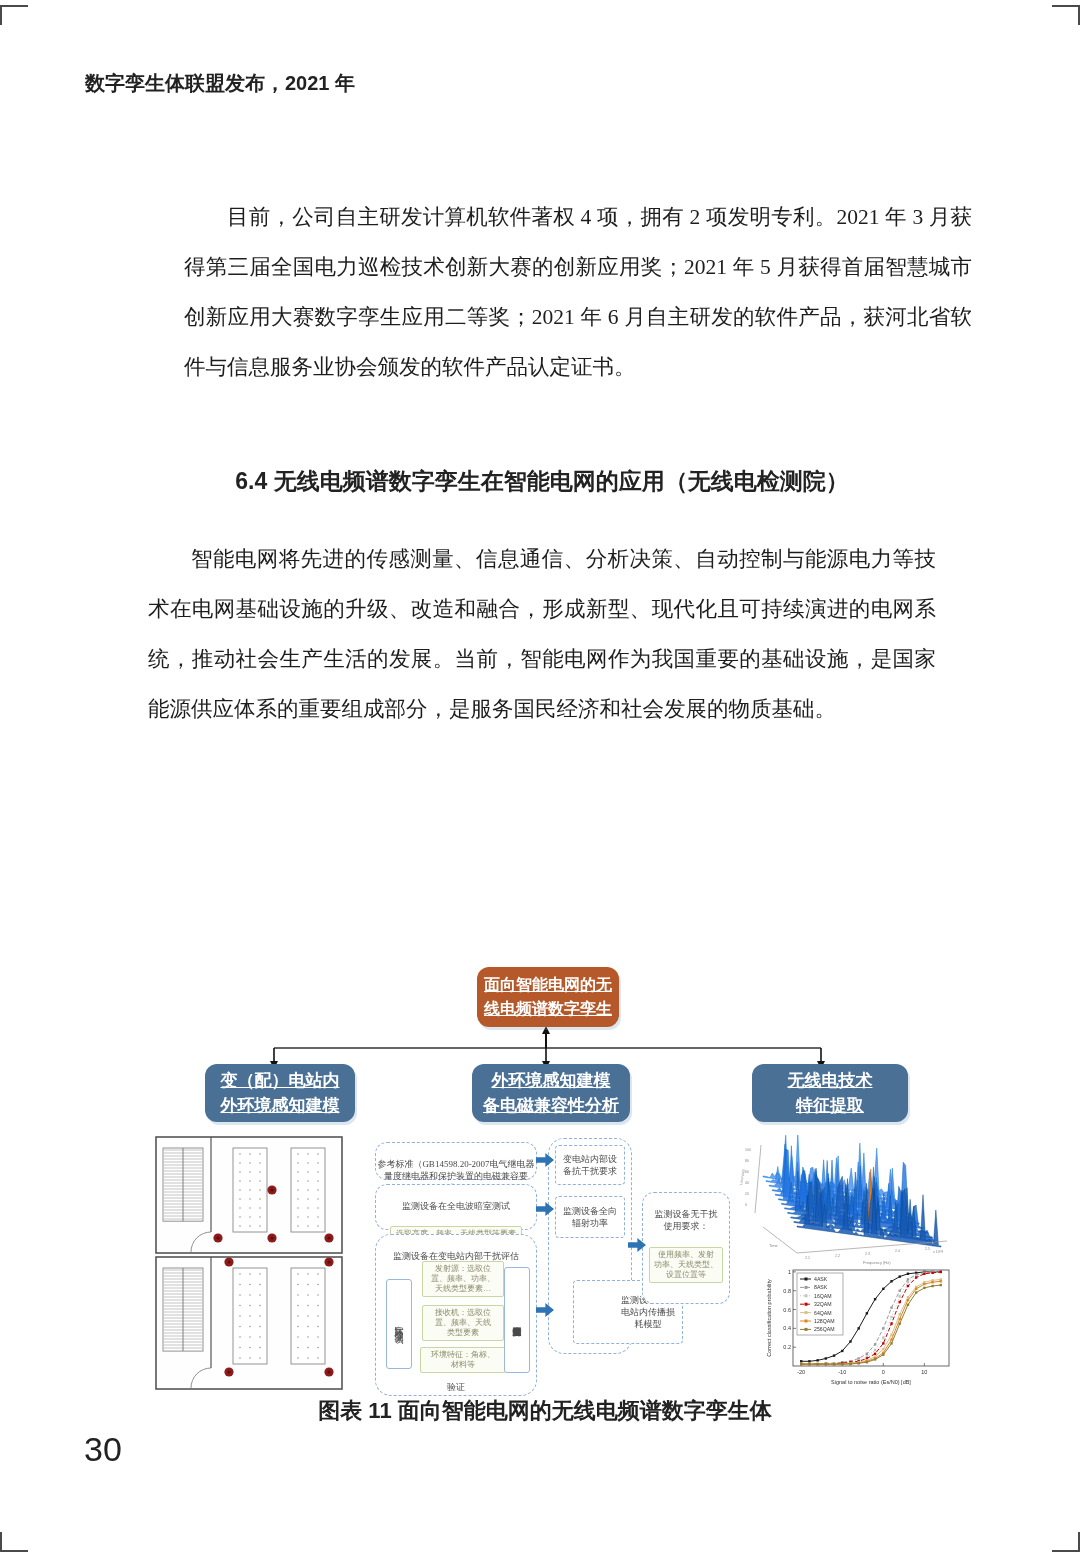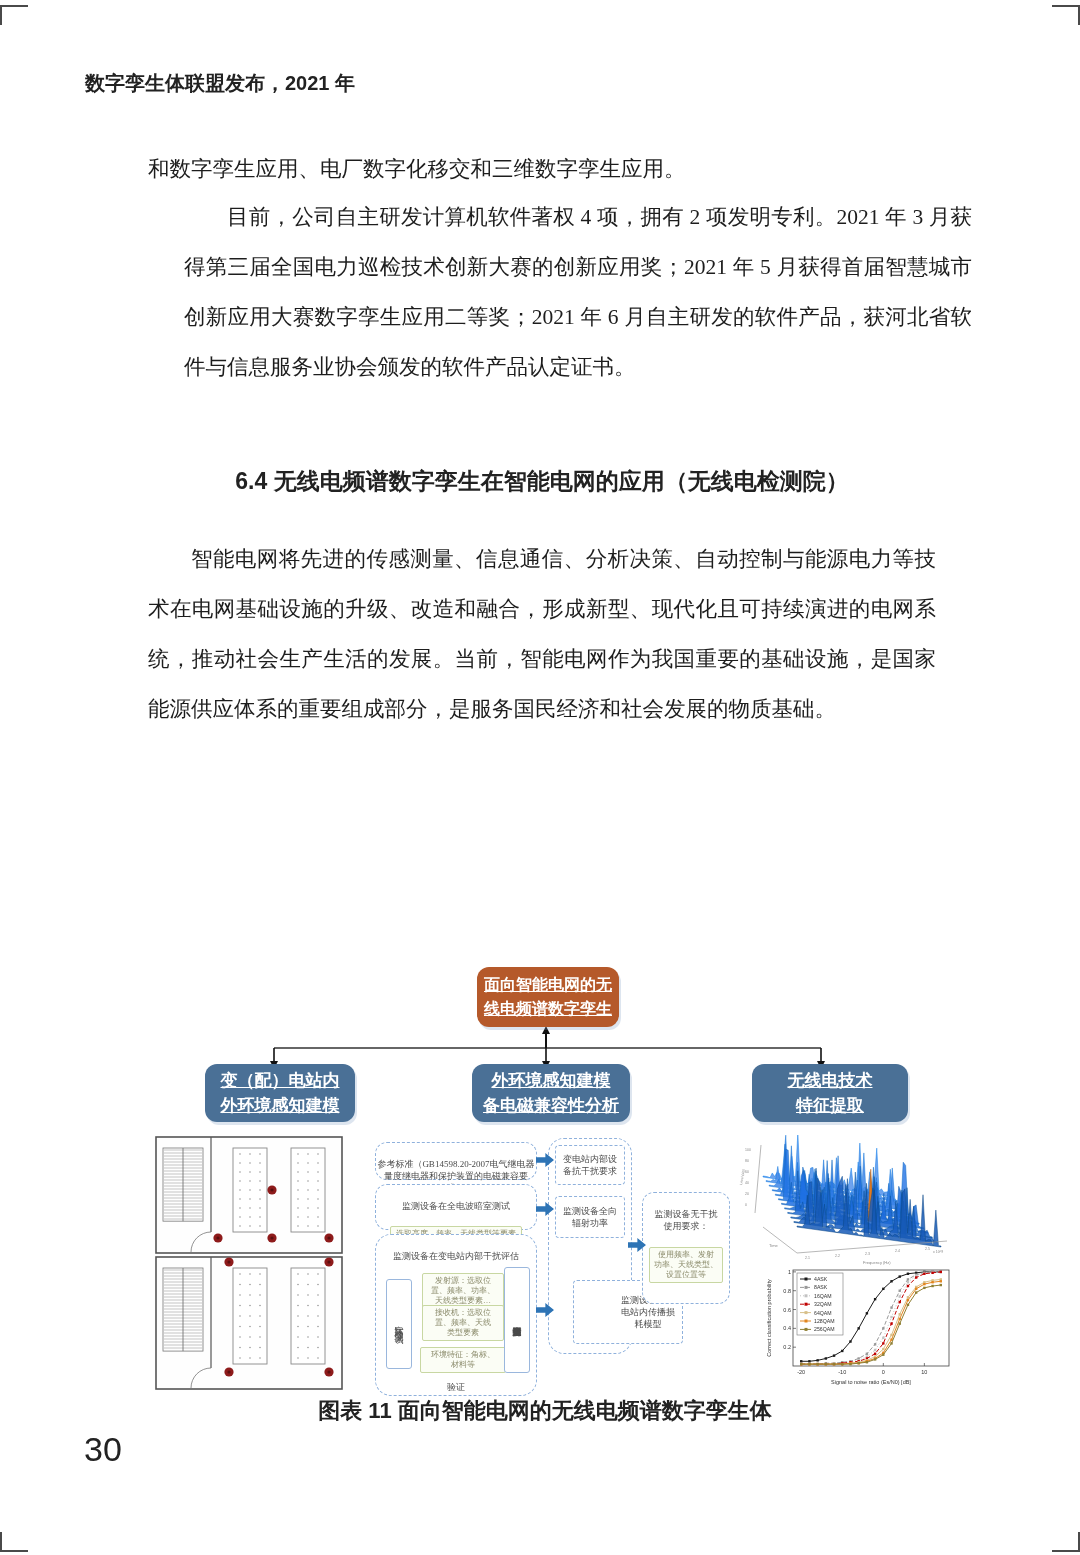--- a/index.html
+++ b/index.html
@@ -51,21 +51,20 @@
 <body>
 
 <div id="page">
   <div class="mark tl"></div>
   <div class="mark tr"></div>
   <div class="mark bl"></div>
   <div class="mark br"></div>
 
   <div class="abs hdr">数字孪生体联盟发布，2021 年</div>
 
-  <div class="abs body-par" style="top:144px;">和数字孪生应用、电厂数字化移交和三维数字孪生应用。</div>
   <div class="abs body-par indent" style="top:192px;margin-left:36px;">目前，公司自主研发计算机软件著权 4 项，拥有 2 项发明专利。2021 年 3 月获得第三届全国电力巡检技术创新大赛的创新应用奖；2021 年 5 月获得首届智慧城市创新应用大赛数字孪生应用二等奖；2021 年 6 月自主研发的软件产品，获河北省软件与信息服务业协会颁发的软件产品认定证书。</div>
   <div class="abs h64">6.4 无线电频谱数字孪生在智能电网的应用（无线电检测院）</div>
   <div class="abs body-par indent" style="top:534px;">智能电网将先进的传感测量、信息通信、分析决策、自动控制与能源电力等技术在电网基础设施的升级、改造和融合，形成新型、现代化且可持续演进的电网系统，推动社会生产生活的发展。当前，智能电网作为我国重要的基础设施，是国家能源供应体系的重要组成部分，是服务国民经济和社会发展的物质基础。</div>
 
   <div class="abs" id="figure" style="left:0;top:0;">
 
     <svg class="abs" id="connectors" style="left:140px;top:955px;" width="810" height="120" viewBox="0 0 810 120">
         <line x1="134" y1="93" x2="681" y2="93" stroke="#333" stroke-width="1.6"></line>
         <line x1="406" y1="74" x2="406" y2="93" stroke="#111" stroke-width="2"></line>
         <polygon points="402,79 410,79 406,71" fill="#111"></polygon>
@@ -288,21 +287,21 @@
 
     <div class="flowbox" style="left:375px;top:1184px;width:160px;height:44px;">
       <div class="ttl">监测设备在全电波暗室测试</div>
       <div class="greenbox" style="margin:2px 14px 0 14px;">选取高度、频率、天线类型等要素</div>
     </div>
 
     <div class="flowbox" style="left:375px;top:1234px;width:160px;height:160px;border-radius:16px;">
       <div class="ttl">监测设备在变电站内部干扰评估</div>
       <div style="font-size:9px;color:#4a4a4a;margin-top:1px;">校准</div>
       <div class="vbox" style="left:10px;top:44px;width:24px;height:88px;">实际环境测试</div>
-      <div class="greenbox" style="position:absolute;left:46px;top:38px;width:74px;">发射源：选取位
+      <div class="greenbox" style="position:absolute;left:46px;top:26px;width:74px;">发射源：选取位
 置、频率、功率、
 天线类型要素…</div>
       <div class="greenbox" style="position:absolute;left:46px;top:70px;width:74px;">接收机：选取位
 置、频率、天线
 类型要素</div>
       <div class="greenbox" style="position:absolute;left:44px;top:112px;width:78px;">环境特征：角标、
 材料等</div>
       <div class="vbox" style="left:128px;top:32px;width:24px;height:104px;letter-spacing:0;">搭建监测设备辐射仿真平台</div>
       <div style="position:absolute;left:0;right:0;bottom:2px;font-size:9px;color:#4a4a4a;">验证</div>
     </div>

